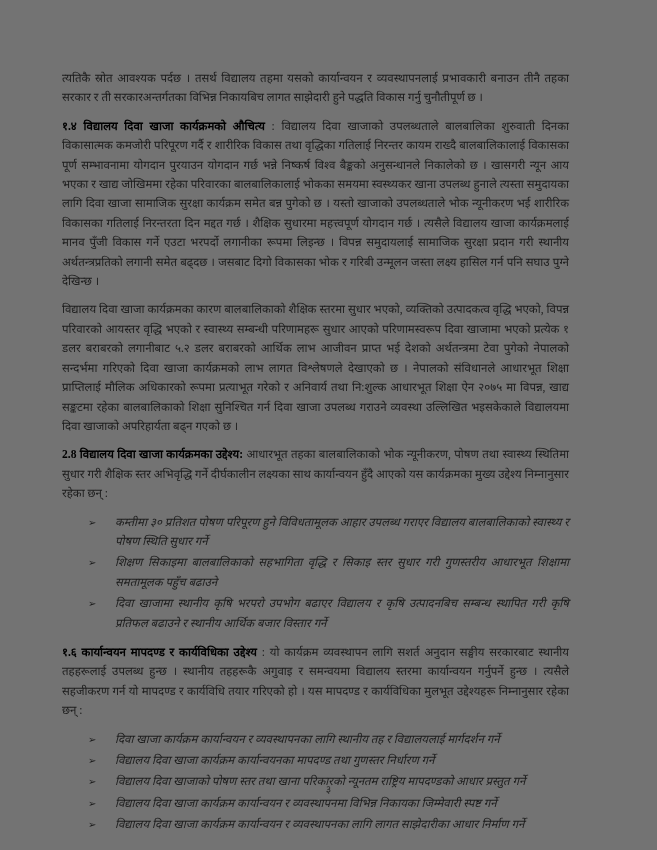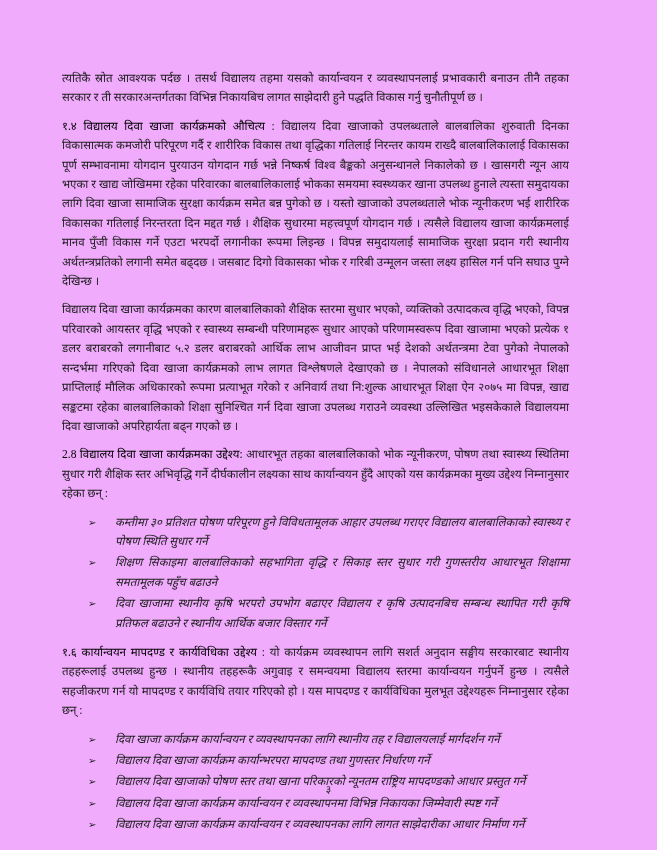--- a/index.html
+++ b/index.html
@@ -5,35 +5,35 @@
   html, body {
     margin: 0;
     padding: 0;
     background: #ffffff;
   }
   .page {
     position: relative;
     width: 657px;
     height: 850px;
     box-sizing: border-box;
-    background: #f0abfc;
+    background: #737373;
     padding: 69px 88px 0 62px;
     font-family: "Liberation Serif", "DejaVu Sans", serif;
     font-size: 11.5px;
     line-height: 19.4px;
     color: #1c1c1c;
     overflow: hidden;
   }
   p.para {
     margin: 0 0 9px 0;
     text-align: justify;
     text-align-last: left;
   }
   .lead {
-    font-weight: normal;
+    font-weight: bold;
     color: #000000;
   }
   ul.bullets {
     list-style: none;
     margin: 1px 0 10px 0;
     padding: 0 0 0 26px;
   }
   ul.bullets li {
     display: flex;
     align-items: flex-start;
@@ -93,21 +93,21 @@
 
   <p class="para"><span class="lead">१.६ कार्यान्वयन मापदण्ड र कार्यविधिका उद्देश्य</span><span> : यो कार्यक्रम व्यवस्थापन लागि सशर्त अनुदान सङ्घीय सरकारबाट स्थानीय तहहरूलाई उपलब्ध हुन्छ । स्थानीय तहहरूकै अगुवाइ र समन्वयमा विद्यालय स्तरमा कार्यान्वयन गर्नुपर्ने हुन्छ । त्यसैले सहजीकरण गर्न यो मापदण्ड र कार्यविधि तयार गरिएको हो । यस मापदण्ड र कार्यविधिका मुलभूत उद्देश्यहरू निम्नानुसार रहेका छन् :</span></p>
 
   <ul class="bullets">
     <li>
       <span class="bullet-marker">➢</span>
       <span class="bullet-text">दिवा खाजा कार्यक्रम कार्यान्वयन र व्यवस्थापनका लागि स्थानीय तह र विद्यालयलाई मार्गदर्शन गर्ने</span>
     </li>
     <li>
       <span class="bullet-marker">➢</span>
-      <span class="bullet-text">विद्यालय दिवा खाजा कार्यक्रम कार्यान्भरपरा मापदण्ड तथा गुणस्तर निर्धारण गर्ने</span>
+      <span class="bullet-text">विद्यालय दिवा खाजा कार्यक्रम कार्यान्वयनका मापदण्ड तथा गुणस्तर निर्धारण गर्ने</span>
     </li>
     <li>
       <span class="bullet-marker">➢</span>
       <span class="bullet-text">विद्यालय दिवा खाजाको पोषण स्तर तथा खाना परिकारको न्यूनतम राष्ट्रिय मापदण्डको आधार प्रस्तुत गर्ने</span>
     </li>
     <li>
       <span class="bullet-marker">➢</span>
       <span class="bullet-text">विद्यालय दिवा खाजा कार्यक्रम कार्यान्वयन र व्यवस्थापनमा विभिन्न निकायका जिम्मेवारी स्पष्ट गर्ने</span>
     </li>
     <li>

